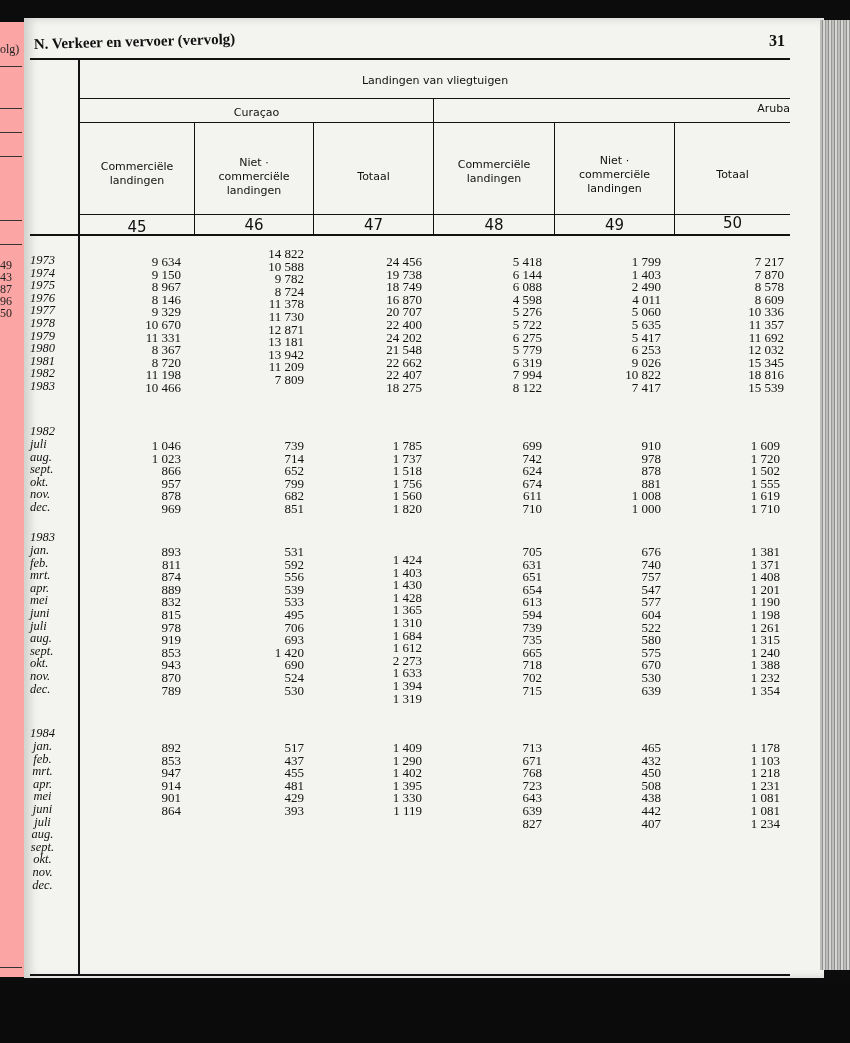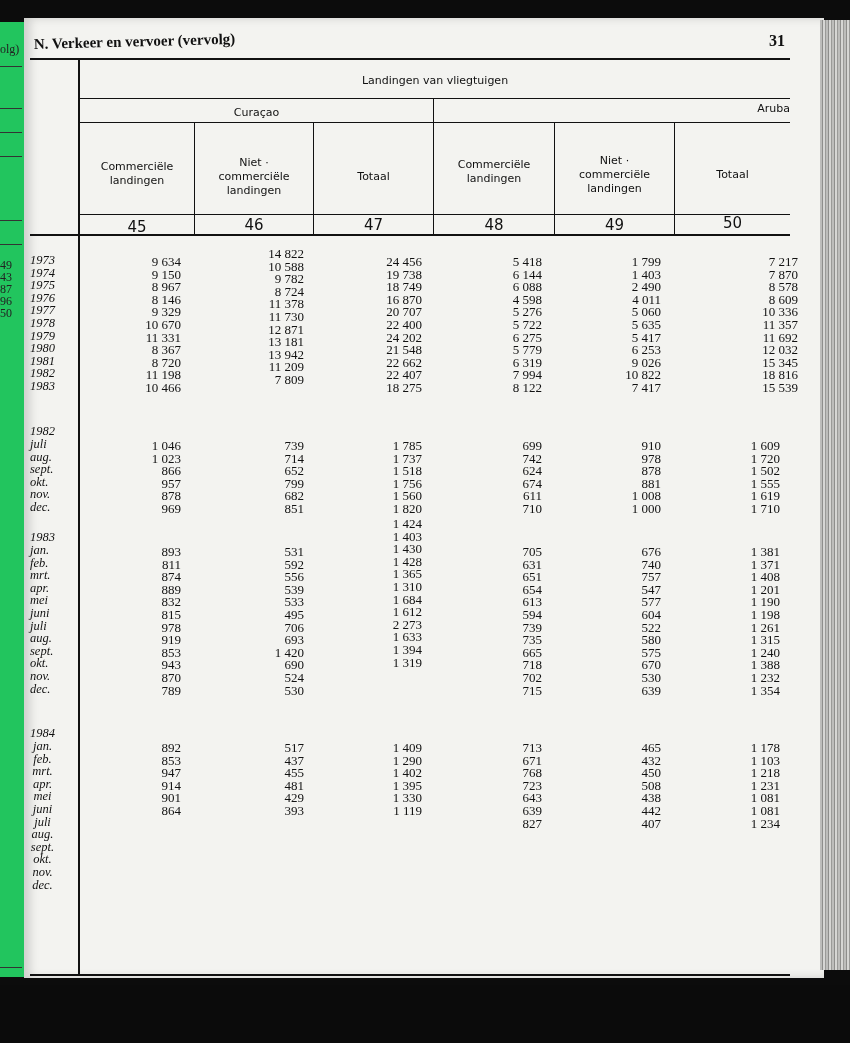--- a/index.html
+++ b/index.html
@@ -3,21 +3,21 @@
 <meta charset="utf-8">
 <style>
   html, body { margin: 0; padding: 0; }
   body {
     width: 850px; height: 1043px; overflow: hidden; position: relative;
     background: #0c0c0c;
     font-family: "Liberation Serif", serif;
   }
   .prev-page {
     position: absolute; left: 0; top: 22px; width: 24px; height: 955px;
-    background: #22c55e;
+    background: #fca5a5;
     border-right: 2px solid #8a8a86;
   }
   .prev-page .frag { position:absolute; left:0; font-size:12px; color:#222; font-family:"Liberation Serif", serif; }
   .prev-page .rule { position:absolute; left:0; width:22px; height:1px; background:#333; }
   .page {
     position: absolute; left: 24px; top: 18px; width: 800px; height: 960px;
     background: #f3f3f0;
     box-shadow: inset 6px 0 10px rgba(0,0,0,0.15);
   }
   .page-edges {
@@ -195,21 +195,21 @@
         <div>2 490</div>
         <div>4 011</div>
         <div>5 060</div>
         <div>5 635</div>
         <div>5 417</div>
         <div>6 253</div>
         <div>9 026</div>
         <div>10 822</div>
         <div>7 417</div>
       </div>
-      <div class="col" style="top: 238px; left: 694px; width: 80px;">
+      <div class="col" style="top: 238px; left: 680px; width: 80px;">
         <div>7 217</div>
         <div>7 870</div>
         <div>8 578</div>
         <div>8 609</div>
         <div>10 336</div>
         <div>11 357</div>
         <div>11 692</div>
         <div>12 032</div>
         <div>15 345</div>
         <div>18 816</div>
@@ -308,21 +308,21 @@
         <div>539</div>
         <div>533</div>
         <div>495</div>
         <div>706</div>
         <div>693</div>
         <div>1 420</div>
         <div>690</div>
         <div>524</div>
         <div>530</div>
       </div>
-      <div class="col" style="top: 500px; left: 318px; width: 80px;">
+      <div class="col" style="top: 536px; left: 318px; width: 80px;">
         <div>1 424</div>
         <div>1 403</div>
         <div>1 430</div>
         <div>1 428</div>
         <div>1 365</div>
         <div>1 310</div>
         <div>1 684</div>
         <div>1 612</div>
         <div>2 273</div>
         <div>1 633</div>

